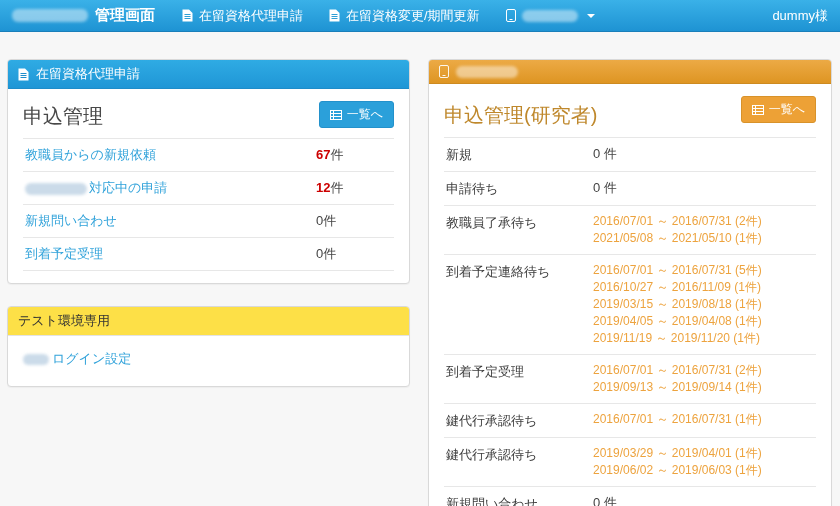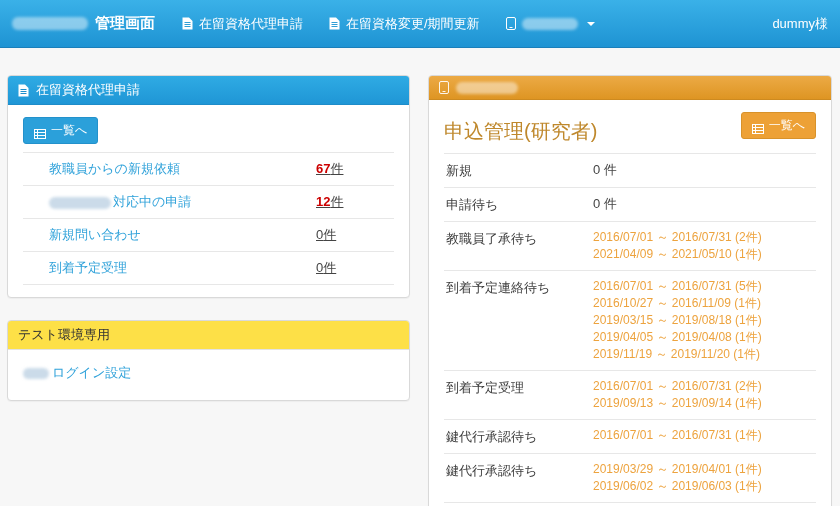--- a/index.html
+++ b/index.html
@@ -5,21 +5,21 @@
   * { margin:0; padding:0; box-sizing:border-box; }
   html,body { width:840px; height:506px; overflow:hidden; }
   body {
     background:#f7f7f7;
     font-family:"Liberation Sans","DejaVu Sans",sans-serif;
     font-size:13px; color:#333;
   }
 
   
   .navbar {
-    height:48px; display:flex; align-items:center;
+    height:32px; display:flex; align-items:center;
     background:linear-gradient(180deg,#3ab1e8,#1e93d3);
     border-bottom:1px solid #1a7fba;
     color:#fff; padding:0 12px; white-space:nowrap;
   }
   .brand { display:flex; align-items:center; gap:7px; font-size:15px; font-weight:bold; color:#fff; text-decoration:none; cursor:pointer; }
   .nav-items { display:flex; align-items:center; margin-left:14px; height:100%; }
   .nav-item { display:flex; align-items:center; gap:6px; padding:0 13px; height:100%; color:#fff; text-decoration:none; font-size:13px; cursor:pointer; }
   .nav-user { margin-left:auto; font-size:13px; color:#fff; cursor:pointer; }
   .caret { display:inline-block; width:0; height:0; border-top:4px solid #fff; border-left:4px solid transparent; border-right:4px solid transparent; margin-left:3px; }
 
@@ -42,30 +42,30 @@
   .panel-heading { display:flex; align-items:center; gap:7px; padding:5px 10px; font-size:13px; border-radius:3px 3px 0 0; min-height:24px; }
   .ph-blue   { background:linear-gradient(180deg,#2fabe4,#1f96d6); border-bottom:1px solid #1e8cc9; color:#fff; }
   .ph-orange { background:linear-gradient(180deg,#ecaa45,#de9523); border-bottom:1px solid #cd8a20; color:#fff; }
   .ph-plain  { background:#fde047; border-bottom:1px solid #e3e3e3; color:#333; }
   .panel-body { padding:10px 15px 12px; }
 
   .head-row { display:flex; justify-content:space-between; align-items:flex-start; margin:2px 0 8px; }
   .h-title { font-size:20px; font-weight:normal; color:#484848; padding-top:6px; }
   .h-title-orange { color:#bf882c; }
 
-  .btn { display:inline-flex; align-items:flex-end; gap:5px; color:#fff; font-size:12px; padding:4px 10px; border-radius:3px; text-decoration:none; cursor:pointer; }
+  .btn { display:inline-flex; align-items:center; gap:5px; color:#fff; font-size:12px; padding:4px 10px; border-radius:3px; text-decoration:none; cursor:pointer; }
   .btn-blue   { background:#2ba0da; border:1px solid #2391cb; }
   .btn-orange { background:#eda136; border:1px solid #d8922a; }
 
   
   .rows { border-top:1px solid #e7e7e7; }
   .row { display:flex; align-items:flex-start; border-bottom:1px solid #e7e7e7; padding:7px 2px; }
-  .rows-left .row-label { flex:1;margin-left:24px; }
+  .rows-left .row-label { flex:1; }
   .row-link { color:#30a2da; text-decoration:none; cursor:pointer; font-size:13px; }
-  .val-left { width:76px; flex:none; font-size:13px; color:#444;text-decoration:underline; }
+  .val-left { width:76px; flex:none; font-size:13px; color:#444; }
   .count-hot { color:#cc0000; font-weight:bold; }
   .unit { color:#444; }
 
   .rows-right .row-label { width:147px; flex:none; color:#3c3c3c; font-size:13px; padding-top:1px; }
   .val-col { flex:1; }
   .val-text { font-size:13px; color:#444;text-align:center; }
   .date-link { display:block; color:#eda33e; text-decoration:none; cursor:pointer; font-size:12px; line-height:17px; }
 
   .rp-section { margin-top:2px; }
 
@@ -114,20 +114,21 @@
     <div class="panel">
       <div class="panel-heading ph-blue">
         <svg class="icon" width="11" height="13" viewBox="0 0 11 13">
             <path d="M0.5 0.5h6.5l3.5 3.5v8.5h-10z" fill="#fff"></path>
             <path d="M2.5 5.5h6M2.5 7.5h6M2.5 9.5h6" stroke="#1f8ecb" stroke-width="1"></path>
           </svg>
         <span>在留資格代理申請</span>
       </div>
       <div class="panel-body">
         <div class="head-row">
+          <h2 class="h-title" style="padding-top:2px">申込管理</h2>
           <a class="btn btn-blue">
             <svg class="icon" width="12" height="10" viewBox="0 0 12 10">
                 <rect x="0.5" y="0.5" width="11" height="9" fill="none" stroke="#fff"></rect>
                 <line x1="0.5" y1="3.5" x2="11.5" y2="3.5" stroke="#fff"></line>
                 <line x1="0.5" y1="6.5" x2="11.5" y2="6.5" stroke="#fff"></line>
                 <line x1="3.5" y1="0.5" x2="3.5" y2="9.5" stroke="#fff"></line>
               </svg>
             <span>一覧へ</span>
           </a>
         </div>
@@ -196,21 +197,21 @@
                 <div class="val-col"><span class="val-text">0 件</span></div>
               </div>
               <div class="row">
                 <span class="row-label">申請待ち</span>
                 <div class="val-col"><span class="val-text">0 件</span></div>
               </div>
               <div class="row">
                 <span class="row-label">教職員了承待ち</span>
                 <div class="val-col">
                   <a class="date-link">2016/07/01 ～ 2016/07/31 (2件)</a>
-                  <a class="date-link">2021/04/09 ～ 2021/05/10 (1件)</a>
+                  <a class="date-link">2021/05/08 ～ 2021/05/10 (1件)</a>
                 </div>
               </div>
               <div class="row">
                 <span class="row-label">到着予定連絡待ち</span>
                 <div class="val-col">
                   <a class="date-link">2016/07/01 ～ 2016/07/31 (5件)</a>
                   <a class="date-link">2016/10/27 ～ 2016/11/09 (1件)</a>
                   <a class="date-link">2019/03/15 ～ 2019/08/18 (1件)</a>
                   <a class="date-link">2019/04/05 ～ 2019/04/08 (1件)</a>
                   <a class="date-link">2019/11/19 ～ 2019/11/20 (1件)</a>

